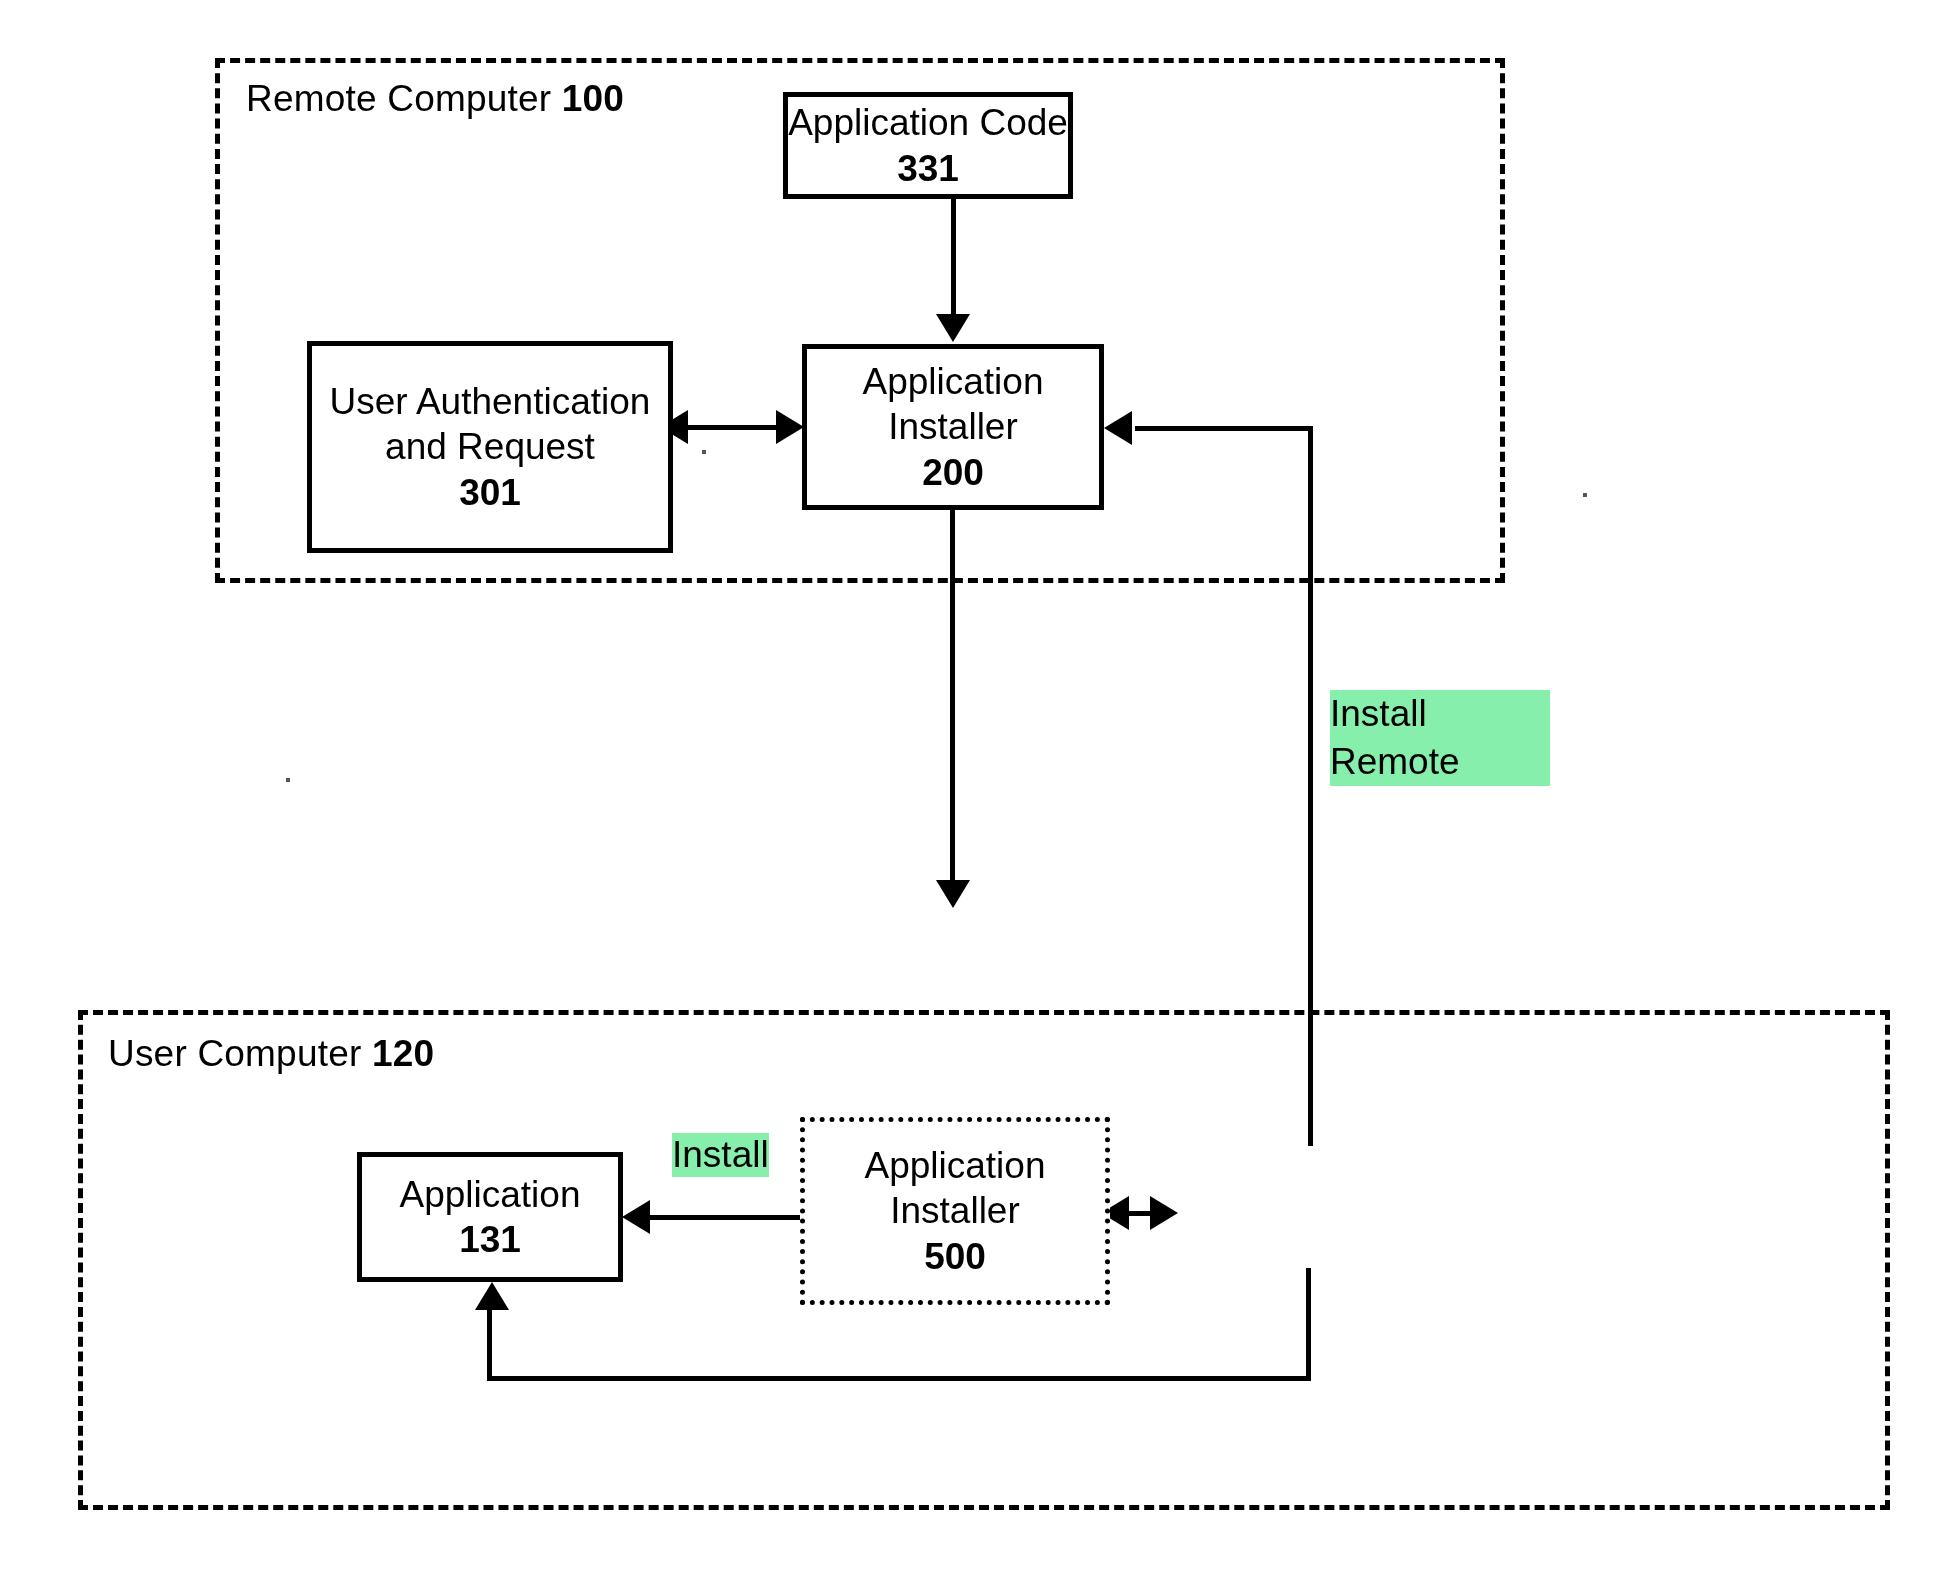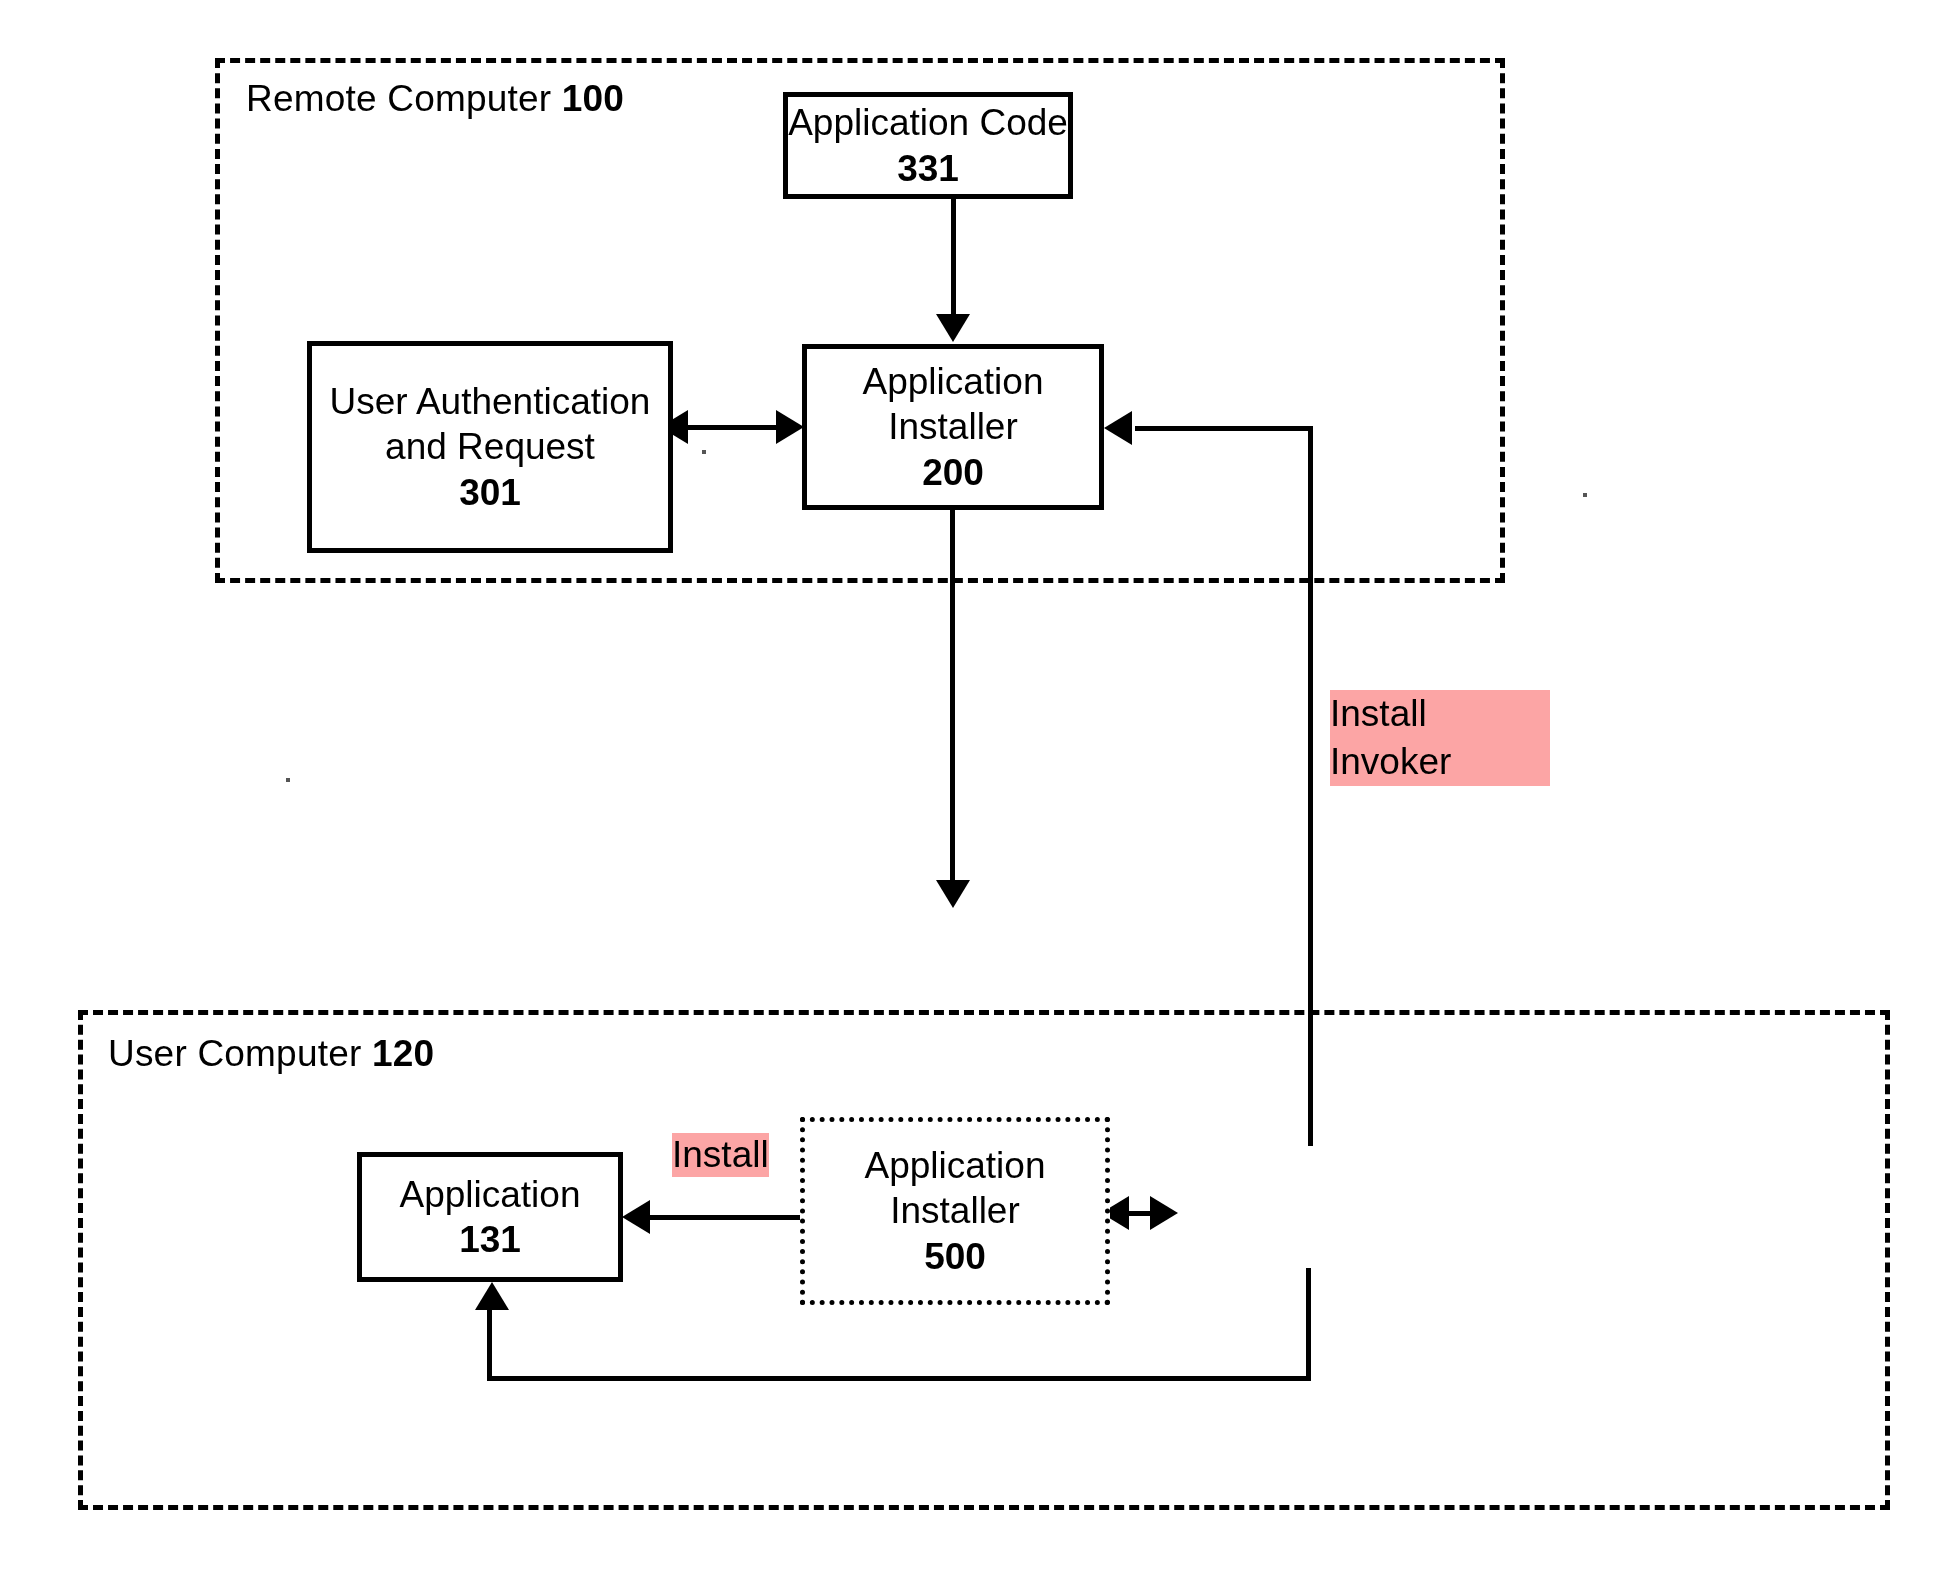--- a/index.html
+++ b/index.html
@@ -94,21 +94,21 @@
     border-bottom: 17px solid transparent;
     border-left: 28px solid #000000;
   }
 
   .edge-label {
     position: absolute;
     font-size: 37px;
     line-height: 1.2;
     white-space: nowrap;
     z-index: 6;
-    background: #fca5a5;
+    background: #86efac;
   }
   .edge-label.multi { white-space: normal; }
 
   .speck {
     position: absolute;
     width: 4px;
     height: 4px;
     background: #555;
     z-index: 1;
   }
@@ -147,21 +147,21 @@
   <div class="line-h" style="left:672px; top:425px; width:122px;"></div>
   <div class="arrow left" style="left:660px; top:410px;"></div>
   <div class="arrow right" style="left:776px; top:410px;"></div>
 
   <div class="line-h" style="left:1135px; top:426px; width:178px;"></div>
   <div class="arrow left" style="left:1104px; top:411px;"></div>
   <div class="line-v" style="left:1308px; top:426px; height:720px;"></div>
 
   <div class="edge-label multi" style="left:1330px; top:690px; width:220px; line-height:1.3;">
     <span>Install</span><br>
-    <span>Invoker</span>
+    <span>Remote</span>
   </div>
 
   <div class="line-v" style="left:950px; top:510px; height:375px;"></div>
   <div class="arrow down" style="left:936px; top:880px;"></div>
 
   <div class="group" style="left:78px; top:1010px; width:1812px; height:500px;"></div>
 
   <div class="group-label" style="left:108px; top:1035px;">
     <span>User Computer </span><b>120</b>
   </div>

